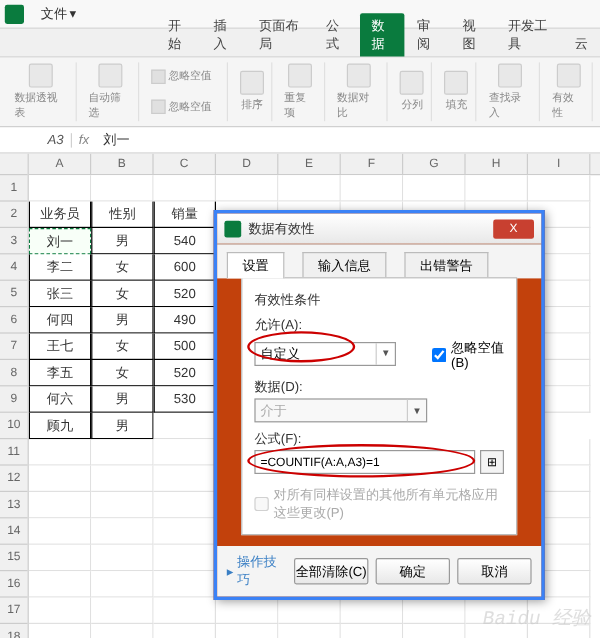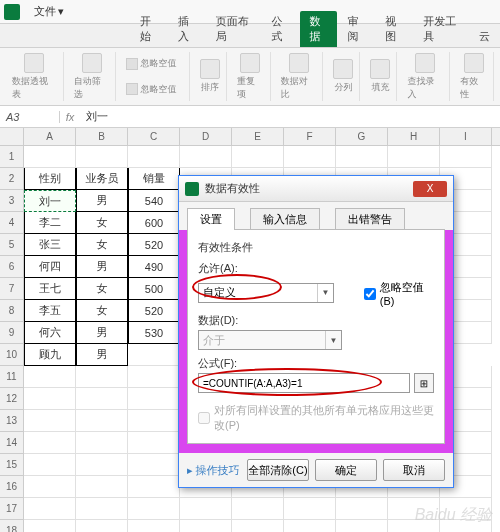--- a/index.html
+++ b/index.html
@@ -11,60 +11,60 @@
 .tab{padding:3px 10px;font-size:11px;color:#444;cursor:pointer}
 .tab.active{background:#0a7b3e;color:#fff;border-radius:2px 2px 0 0}
 .ribbon{height:58px;background:#f5f5f5;border-bottom:1px solid #d0d0d0;display:flex;padding:4px 6px;gap:4px}
 .rgrp{border-right:1px solid #e0e0e0;padding:0 6px;display:flex;flex-direction:column;align-items:center;justify-content:center;gap:2px}
 .rgrp .ico{width:20px;height:20px;background:#e8e8e8;border:1px solid #ccc;border-radius:2px}
 .rgrp .lbl{font-size:9px;color:#888}
 .rgrp.sm{flex-direction:row;flex-wrap:wrap;width:70px}
 .rgrp.sm .item{font-size:9px;color:#888;display:flex;align-items:center;gap:2px;width:100%}
 .rgrp.sm .miniico{width:12px;height:12px;background:#e0e0e0;border:1px solid #ccc}
 .namebox{height:22px;border-bottom:1px solid #d0d0d0;display:flex;align-items:center}
-.nameref{width:60px;border-right:1px solid #d0d0d0;padding:0 6px;font-size:11px;color:#555;text-align:left;font-style:italic;font-family:Arial}
+.nameref{width:60px;border-right:1px solid #d0d0d0;padding:0 6px;font-size:11px;color:#555;text-align:right;font-style:italic;font-family:Arial}
 .fx{width:20px;text-align:center;color:#888;font-style:italic;font-size:11px}
 .fval{padding:0 6px;font-size:11px;color:#333}
 .sheet{display:flex;height:calc(100% - 128px);overflow:hidden}
 .rowhdrs{width:24px;background:#f0f0f0;border-right:1px solid #ccc}
 .rowhdrs .rh{height:22px;border-bottom:1px solid #ccc;font-size:10px;color:#666;display:flex;align-items:center;justify-content:center}
 .rowhdrs .rh.hdr{height:18px}
 .grid{flex:1;overflow:hidden}
 .colhdrs{display:flex;height:18px;background:#f0f0f0;border-bottom:1px solid #ccc}
 .colhdrs .ch{width:52px;border-right:1px solid #ccc;font-size:10px;color:#666;display:flex;align-items:center;justify-content:center}
 .rows .row{display:flex;height:22px}
 .rows .cell{width:52px;border-right:1px solid #e0e0e0;border-bottom:1px solid #e0e0e0;font-size:11px;display:flex;align-items:center;justify-content:center;color:#333;background:#fff}
 .rows .cell.b{border:1px solid #000;border-top:none}
 .rows .row:first-child .cell.b{border-top:1px solid #000}
 .rows .cell.hd{font-weight:normal}
 .rows .cell.sel{border:1.5px dashed #0a7b3e!important;background:#f8fff8}
 
-.dialog{position:absolute;left:178px;top:175px;width:276px;background:#d946ef;border:1px solid #3b82f6;box-shadow:2px 2px 8px rgba(0,0,0,0.4)}
+.dialog{position:absolute;left:178px;top:175px;width:276px;background:#c2410c;border:3px solid #3b82f6;box-shadow:2px 2px 8px rgba(0,0,0,0.4)}
 .dlg-title{height:26px;background:linear-gradient(#fff,#e8e8e8);border-bottom:1px solid #ccc;display:flex;align-items:center;padding:0 6px;font-size:11px;color:#333}
 .dlg-title .dico{width:14px;height:14px;background:#0a7b3e;border-radius:2px;margin-right:6px}
 .dlg-title .close{margin-left:auto;width:34px;height:16px;background:#c84030;color:#fff;display:flex;align-items:center;justify-content:center;font-size:10px;border-radius:2px}
 .dlg-tabs{display:flex;padding:6px 8px 0;gap:16px;background:#f4f4f4}
 .dlg-tab{padding:3px 12px;font-size:11px;border:1px solid #bbb;background:#f0f0f0;border-bottom:none;margin-right:-1px;cursor:pointer}
 .dlg-tab.active{background:#fff;position:relative;z-index:2}
-.dlg-body{margin:0 8px 8px;background:#fff;border:1px solid #bbb;padding:10px;position:relative;top:-1px}
+.dlg-body{margin:0 20px 8px;background:#fff;border:1px solid #bbb;padding:10px;position:relative;top:-1px}
 .section-label{font-size:11px;color:#333;margin-bottom:4px}
 .field-label{font-size:11px;color:#333;margin:6px 0 2px}
 .combo{width:144px;height:20px;border:1px solid #999;background:#fff;display:flex;align-items:center;padding:0 4px;font-size:11px;position:relative}
 .combo .arrow{position:absolute;right:0;top:0;width:16px;height:100%;border-left:1px solid #ccc;display:flex;align-items:center;justify-content:center;font-size:8px;color:#555}
 .combo.disabled{color:#aaa;background:#f8f8f8}
 .circ{position:absolute;border:2px solid #c00;border-radius:50%;pointer-events:none}
 .chk{display:flex;align-items:center;gap:4px;font-size:11px;margin-top:2px}
 .chk input{width:12px;height:12px}
 .formula-row{display:flex;align-items:center;gap:4px}
 .formula-input{flex:1;height:20px;border:1px solid #999;padding:0 4px;font-size:10px;background:#fff}
 .refbtn{width:20px;height:20px;border:1px solid #999;background:#f4f4f4;display:flex;align-items:center;justify-content:center;font-size:10px}
 .dlg-footer{display:flex;justify-content:flex-end;align-items:center;gap:6px;padding:6px 8px;background:#f4f4f4}
 .dlg-footer .tips{margin-right:auto;color:#3a7fc4;font-size:11px;display:flex;align-items:center;gap:3px}
 .btn{min-width:62px;height:22px;border:1px solid #999;background:linear-gradient(#fff,#e8e8e8);font-size:11px;display:flex;align-items:center;justify-content:center;cursor:pointer;border-radius:2px}
-.watermark{position:absolute;right:8px;bottom:6px;font-size:16px;color:rgba(200,200,200,0.6);font-style:italic;font-family:Liberation Sans, sans-serif}
+.watermark{position:absolute;right:8px;bottom:6px;font-size:16px;color:rgba(200,200,200,0.6);font-style:italic;font-family:Liberation Mono, monospace}
 </style>
 </head>
 <body>
 
 <div class="menubar">
   <div class="logo"></div>
   <div class="file">
     <span>文件</span>
     <span>▾</span>
   </div>
@@ -177,22 +177,22 @@
           <div class="cell"></div>
           <div class="cell"></div>
           <div class="cell"></div>
           <div class="cell"></div>
           <div class="cell"></div>
           <div class="cell"></div>
           <div class="cell"></div>
           <div class="cell"></div>
         </div>
         <div class="row">
+          <div class="cell b hd">业务员</div>
           <div class="cell b hd">性别</div>
-          <div class="cell b hd">业务员</div>
           <div class="cell b hd">销量</div>
           <div class="cell"></div>
           <div class="cell"></div>
           <div class="cell"></div>
           <div class="cell"></div>
           <div class="cell"></div>
           <div class="cell"></div>
         </div>
         <div class="row">
           <div class="cell b sel">刘一</div>

